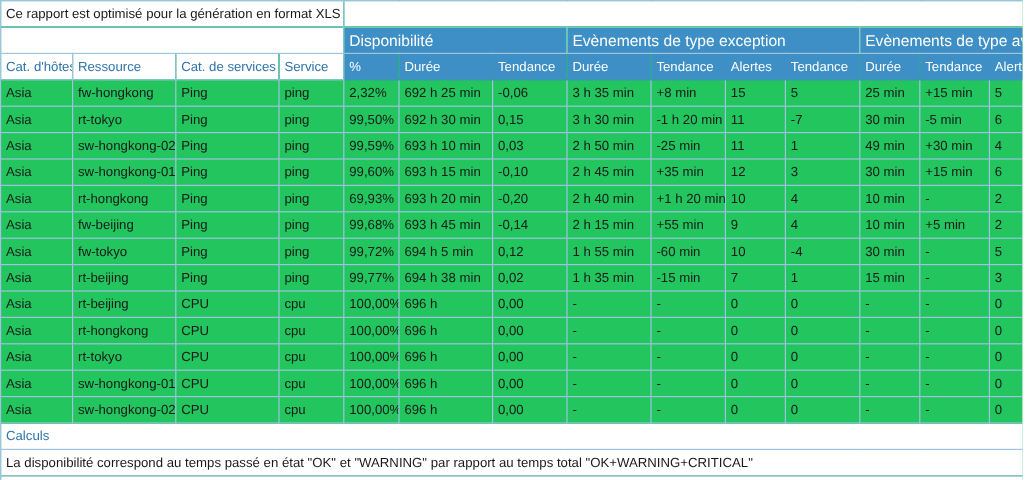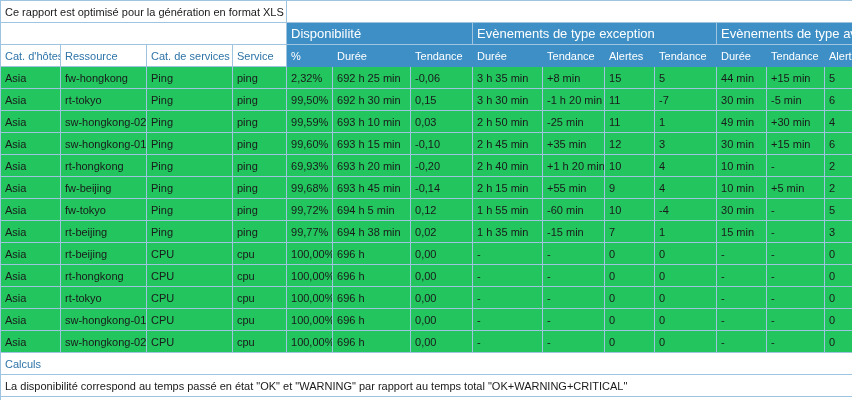--- a/index.html
+++ b/index.html
@@ -143,21 +143,21 @@
       <td>fw-hongkong</td>
       <td>Ping</td>
       <td>ping</td>
       <td class="num">2,32%</td>
       <td class="num">692 h 25 min</td>
       <td class="num">-0,06</td>
       <td class="num">3 h 35 min</td>
       <td class="num">+8 min</td>
       <td class="num">15</td>
       <td class="num">5</td>
-      <td class="num">44 min</td>
+      <td class="num">25 min</td>
       <td class="num">+15 min</td>
       <td class="num">5</td>
 
     </tr>
 
     <tr>
       <td>Asia</td>
       <td>rt-tokyo</td>
       <td>Ping</td>
       <td>ping</td>

